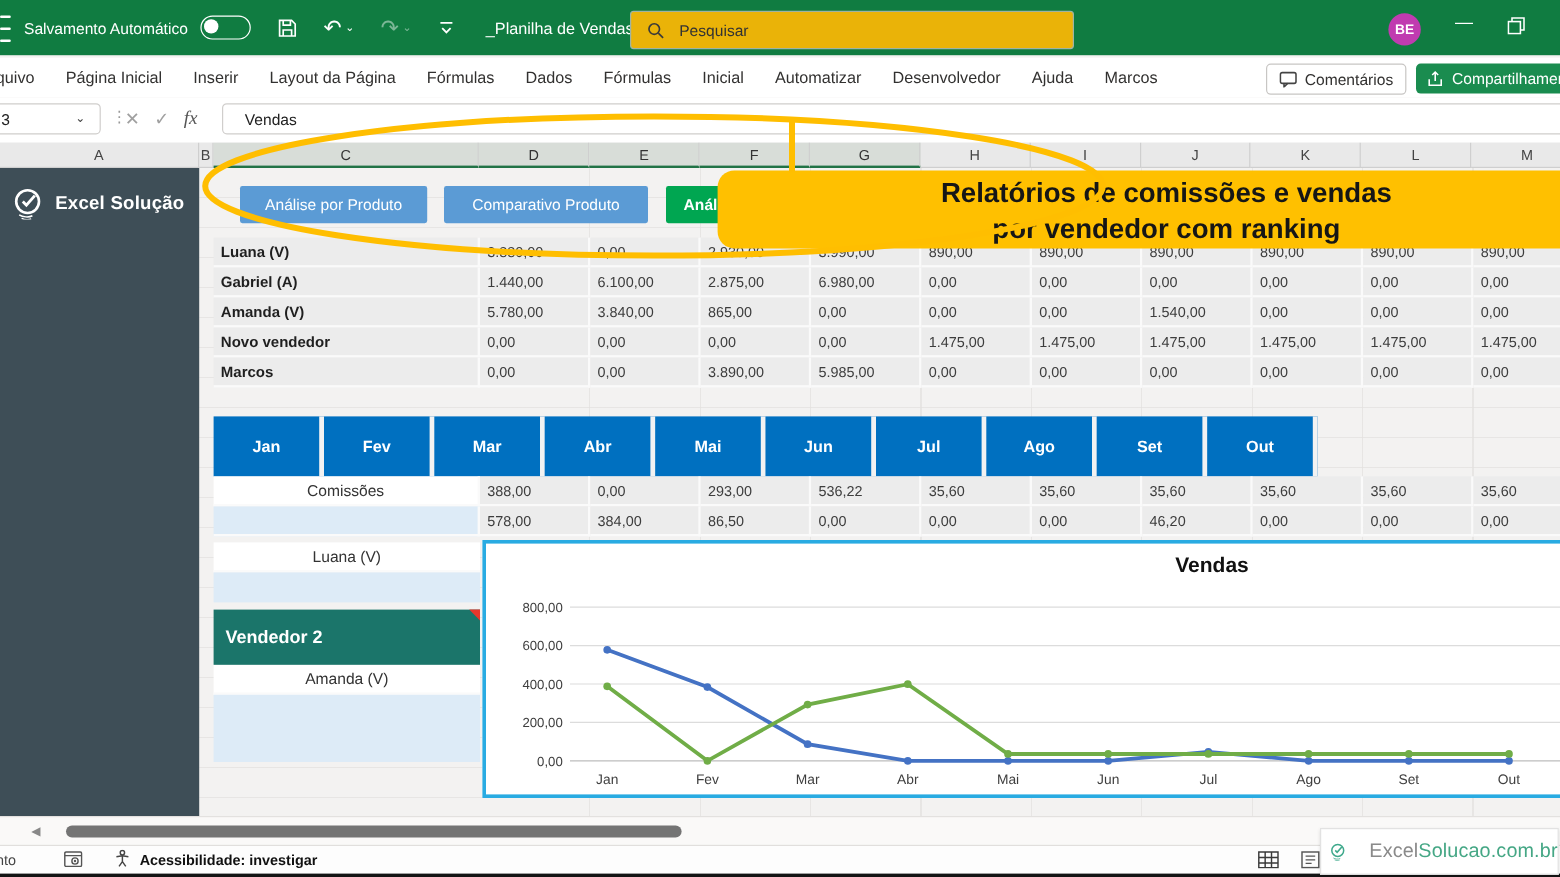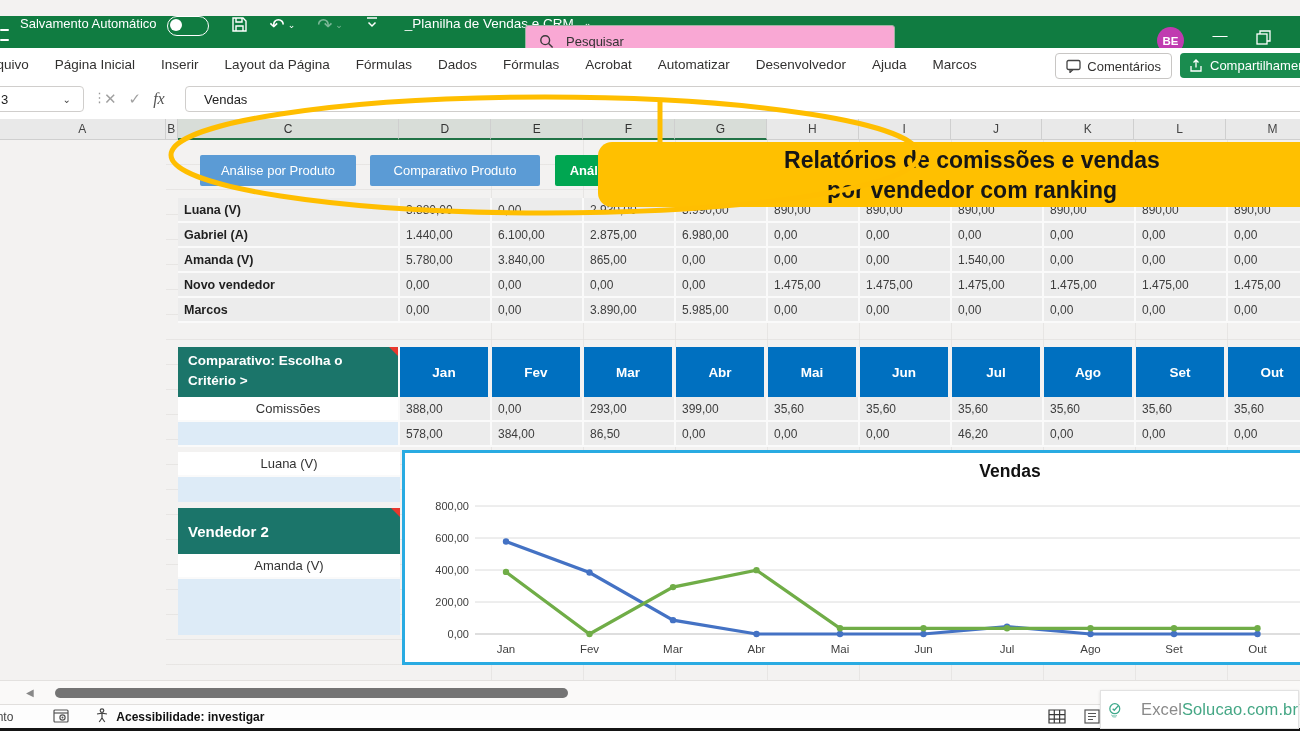--- a/index.html
+++ b/index.html
@@ -1,30 +1,30 @@
 <!DOCTYPE html>
 <html><head>
 <meta charset="utf-8">
 <style>
   html,body{margin:0;padding:0}
   body{width:1300px;height:731px;overflow:hidden;position:relative;background:#F3F2F1;
        font-family:"Liberation Sans",sans-serif;-webkit-font-smoothing:antialiased}
   
-  .titlebar{position:absolute;left:0;top:16px;width:1300px;height:46px;background:#107C41;color:#fff;display:flex;align-items:flex-start}
+  .titlebar{position:absolute;left:0;top:0;width:1300px;height:46px;background:#107C41;color:#fff;display:flex;align-items:center}
   .grip{position:absolute;left:0;top:13px;width:9px;height:22px;display:flex;flex-direction:column;justify-content:space-between}
   .grip i{display:block;height:2px;background:#fff;border-radius:1px}
   .autosave{margin-left:20px;font-size:13px}
   .toggle{margin-left:10px;width:40px;height:18px;border:1.6px solid #fff;border-radius:10px;position:relative}
   .toggle .knob{position:absolute;left:2px;top:1.6px;width:12px;height:12px;background:#fff;border-radius:50%}
   .tb-ic{margin-left:22px;display:flex;align-items:center}
   .caret{font-size:9px;margin-left:3px;line-height:1}
   .undo{font-size:18px;line-height:1}
   .dim{opacity:.45}
   .doc-title{margin-left:26px;font-size:13.5px;display:flex;align-items:center;gap:7px;white-space:nowrap}
-  .searchbox{position:absolute;left:525px;top:9px;width:368px;height:30px;background:#f9a8d4;border:1px solid #9FB3A3;border-radius:3px;display:flex;align-items:center}
+  .searchbox{position:absolute;left:525px;top:9px;width:368px;height:30px;background:#eab308;border:1px solid #9FB3A3;border-radius:3px;display:flex;align-items:center}
   .searchbox input{background:transparent;border:none;outline:none;margin-left:10px;font-size:13px;color:#222;width:280px;font-family:"Liberation Sans",sans-serif}
   .searchbox input::placeholder{color:#333;opacity:1}
   .avatar{position:absolute;left:1157px;top:11px;width:27px;height:27px;border-radius:50%;background:#C03BB0;color:#fff;font-size:11.5px;font-weight:bold;display:flex;align-items:center;justify-content:center}
   .win-min{position:absolute;left:1207px;top:10px;width:26px;text-align:center;font-size:15px;color:#fff}
   .win-restore{position:absolute;left:1256px;top:14px}
   
   .ribbon{position:absolute;left:0;top:48px;width:1300px;height:33px;background:#fff;border-bottom:1px solid #E1DFDD}
   .rtabs{position:absolute;left:-17px;top:0;height:33px;display:flex;align-items:center}
   .rtab{padding:0 13px;font-size:13.5px;color:#323130;white-space:nowrap;cursor:pointer}
   .rtab.first{padding-left:0}
@@ -153,21 +153,21 @@
 
 <div class="ribbon">
   <div class="rtabs" id="ribbon-tabs">
       <div class="rtab first">Arquivo</div>
       <div class="rtab">Página Inicial</div>
       <div class="rtab">Inserir</div>
       <div class="rtab">Layout da Página</div>
       <div class="rtab">Fórmulas</div>
       <div class="rtab">Dados</div>
       <div class="rtab">Fórmulas</div>
-      <div class="rtab">Acrobat</div>
+      <div class="rtab">Inicial</div>
       <div class="rtab">Automatizar</div>
       <div class="rtab">Desenvolvedor</div>
       <div class="rtab">Ajuda</div>
       <div class="rtab">Marcos</div>
     </div>
   <div class="comments-btn">
     <svg width="15" height="14" viewBox="0 0 15 14">
         <rect x="1" y="1.5" width="13" height="9" rx="1.5" fill="none" stroke="#444" stroke-width="1.3"></rect>
         <path d="M4 10.5v3l3-3" fill="none" stroke="#444" stroke-width="1.3"></path>
       </svg>
@@ -209,20 +209,30 @@
     <div class="colh" style="width: 92px;">J</div>
     <div class="colh" style="width: 92px;">K</div>
     <div class="colh" style="width: 92px;">L</div>
     <div class="colh" style="width: 94px;">M</div>
   </div>
 
 <div class="sheet">
   <div class="gridlines"></div>
   <div class="gridcols"></div>
 
+  <div class="sidebar">
+    <div class="brand">
+      <svg width="27" height="27" viewBox="0 0 27 27">
+        <circle cx="13" cy="12" r="9.5" fill="none" stroke="#fff" stroke-width="2.2"></circle>
+        <path d="M9 12l3 3 7-8" fill="none" stroke="#fff" stroke-width="2.4"></path>
+        <path d="M6 23c3 2 8 2.4 11 .8M8 26c2.5 1.2 6 1.3 8 .4" fill="none" stroke="#fff" stroke-width="1.2"></path>
+      </svg>
+      <span class="brand-text">Excel Solução</span>
+    </div>
+  </div>
 
   <div id="action-buttons">
       <div class="abtn blue" style="left: 200px; width: 156px;">Análise por Produto</div>
       <div class="abtn blue" style="left: 370px; width: 170px;">Comparativo Produto</div>
       <div class="abtn green" style="left: 555px; width: 163px;">Análise por Vendedor</div>
       <div class="abtn blue" style="left: 735px; width: 155px;">Análise de Clientes</div>
     </div>
 
   <div class="sales" id="sales-table">
       <div class="trow">
@@ -287,41 +297,40 @@
         <div class="cell val">0,00</div>
         <div class="cell val">0,00</div>
         <div class="cell val">0,00</div>
         <div class="cell val">0,00</div>
         <div class="cell val">0,00</div>
       </div>
     </div>
 
   <div class="comp">
     <div class="comp-headrow">
-      <div class="comp-header teal redcorner">Comparativo: Escolha o Critério &gt;</div>
       <div style="display:flex" id="comp-months">
           <div class="month">Jan</div>
           <div class="month">Fev</div>
           <div class="month">Mar</div>
           <div class="month">Abr</div>
           <div class="month">Mai</div>
           <div class="month">Jun</div>
           <div class="month">Jul</div>
           <div class="month">Ago</div>
           <div class="month">Set</div>
           <div class="month">Out</div>
         </div>
     </div>
     <div id="comp-rows">
         <div class="trow">
           <div class="cell rowlabel center bg-white">Comissões</div>
           <div class="cell val">388,00</div>
           <div class="cell val">0,00</div>
           <div class="cell val">293,00</div>
-          <div class="cell val">399,00</div>
+          <div class="cell val">536,22</div>
           <div class="cell val">35,60</div>
           <div class="cell val">35,60</div>
           <div class="cell val">35,60</div>
           <div class="cell val">35,60</div>
           <div class="cell val">35,60</div>
           <div class="cell val">35,60</div>
         </div>
         <div class="trow">
           <div class="cell rowlabel center bg-blue"></div>
           <div class="cell val">578,00</div>

